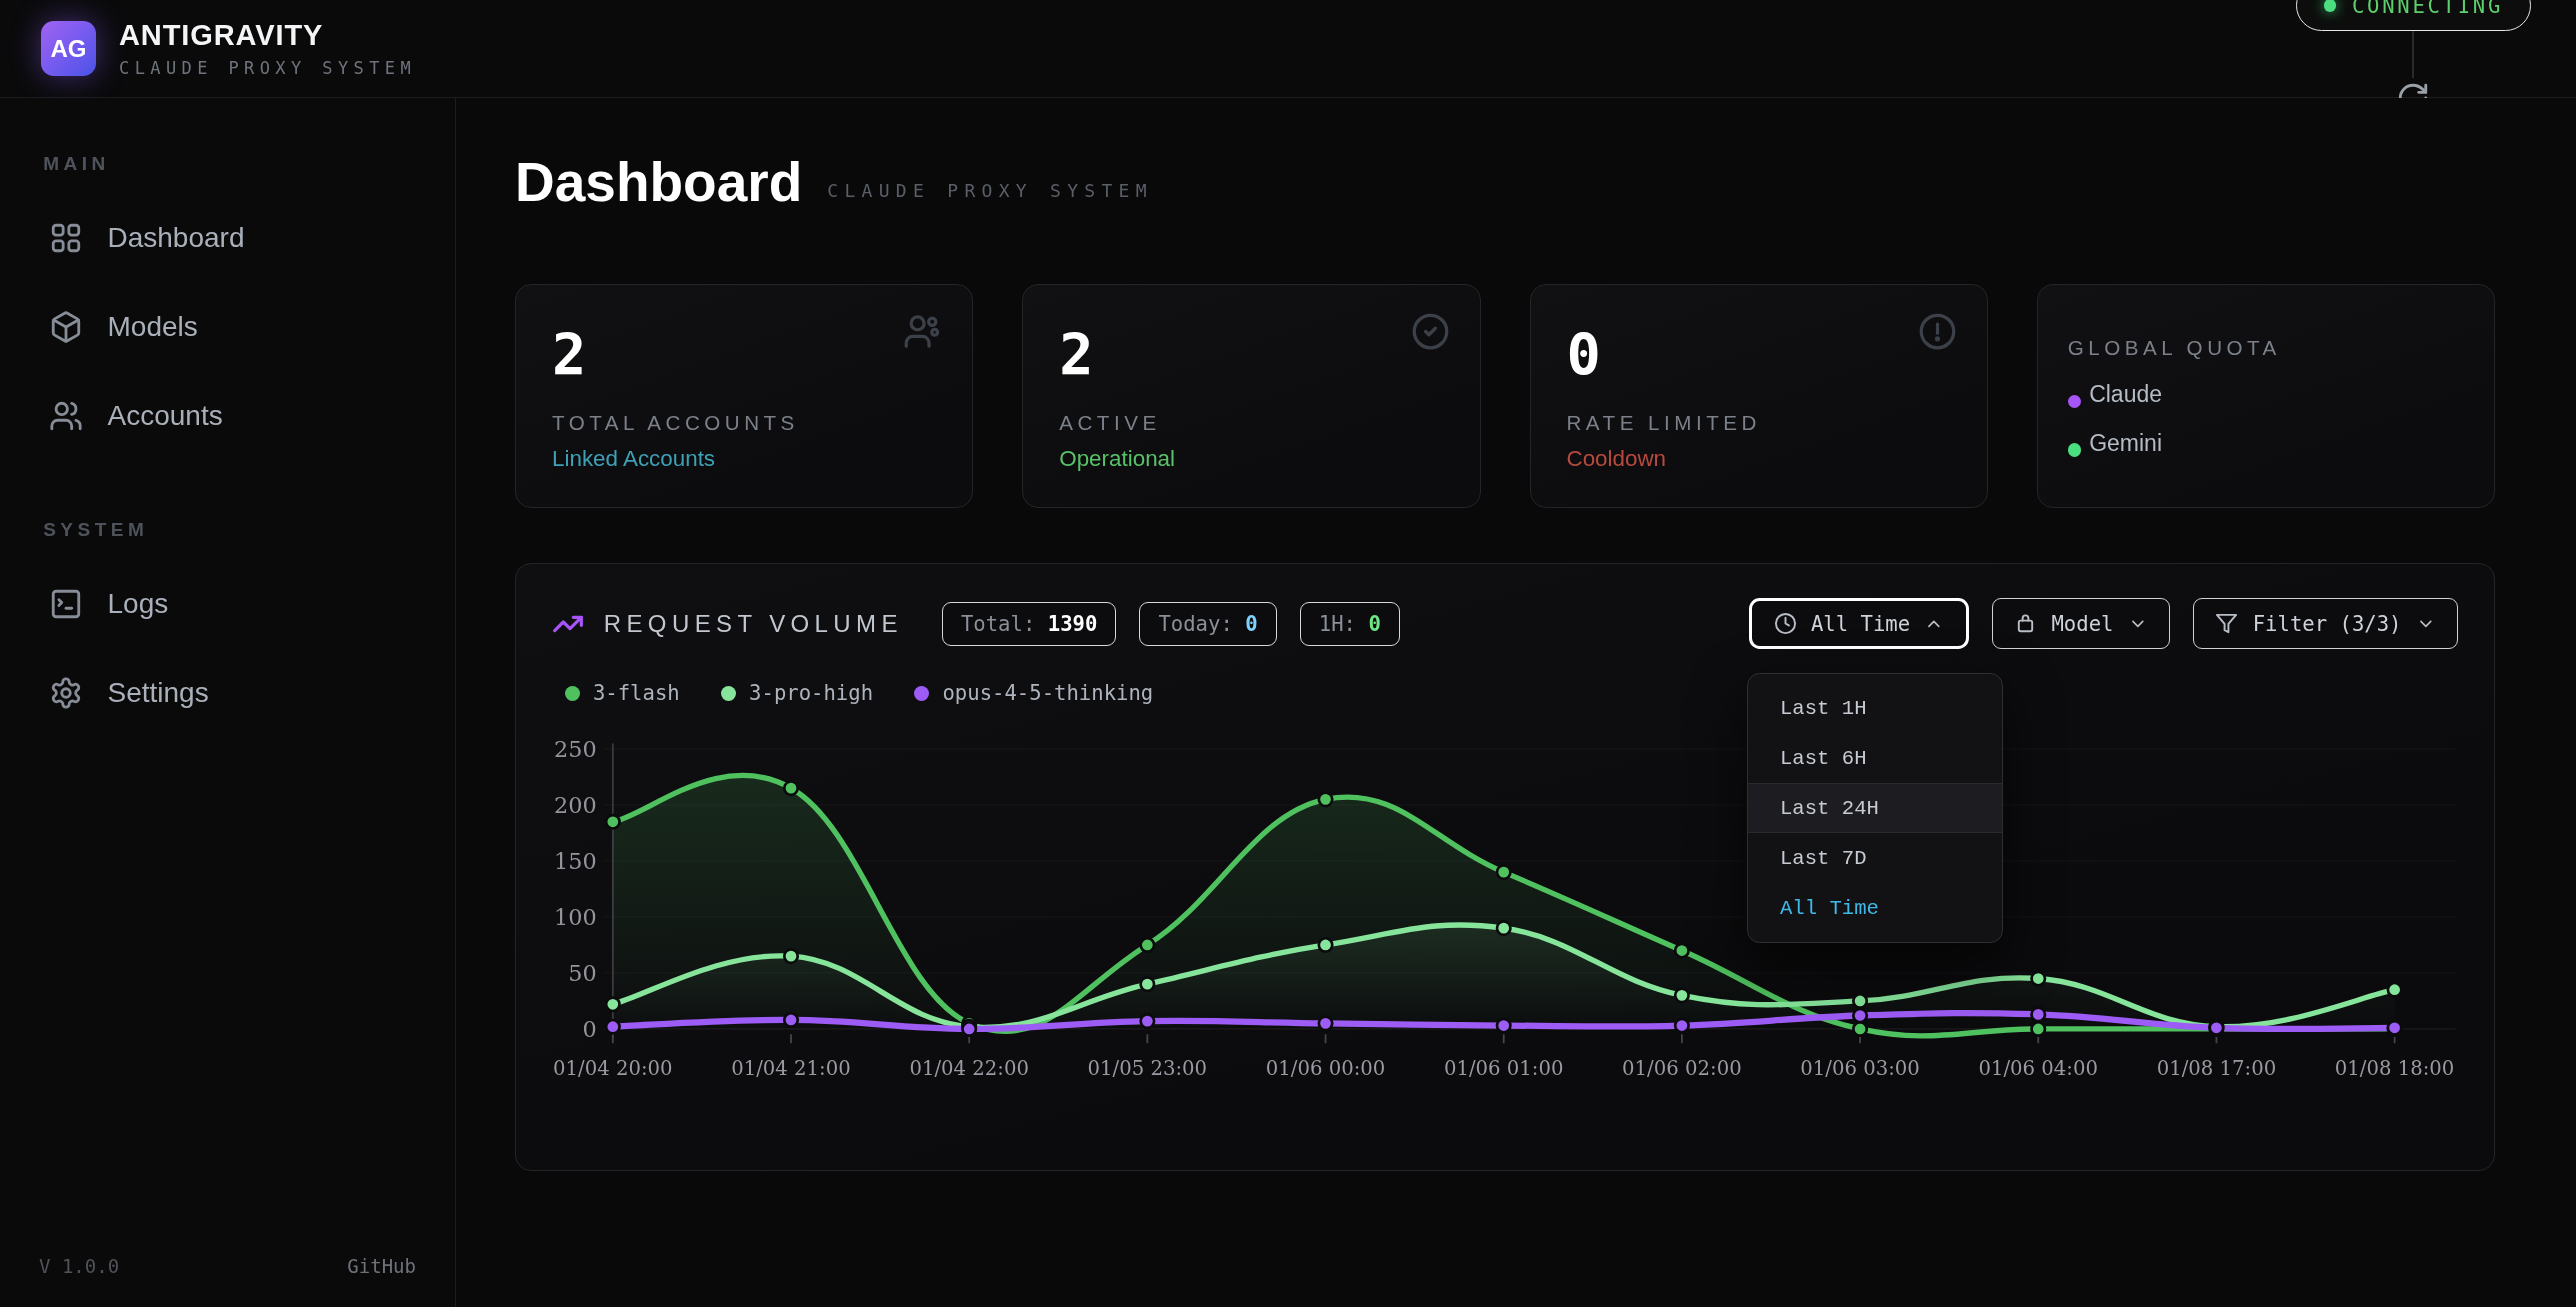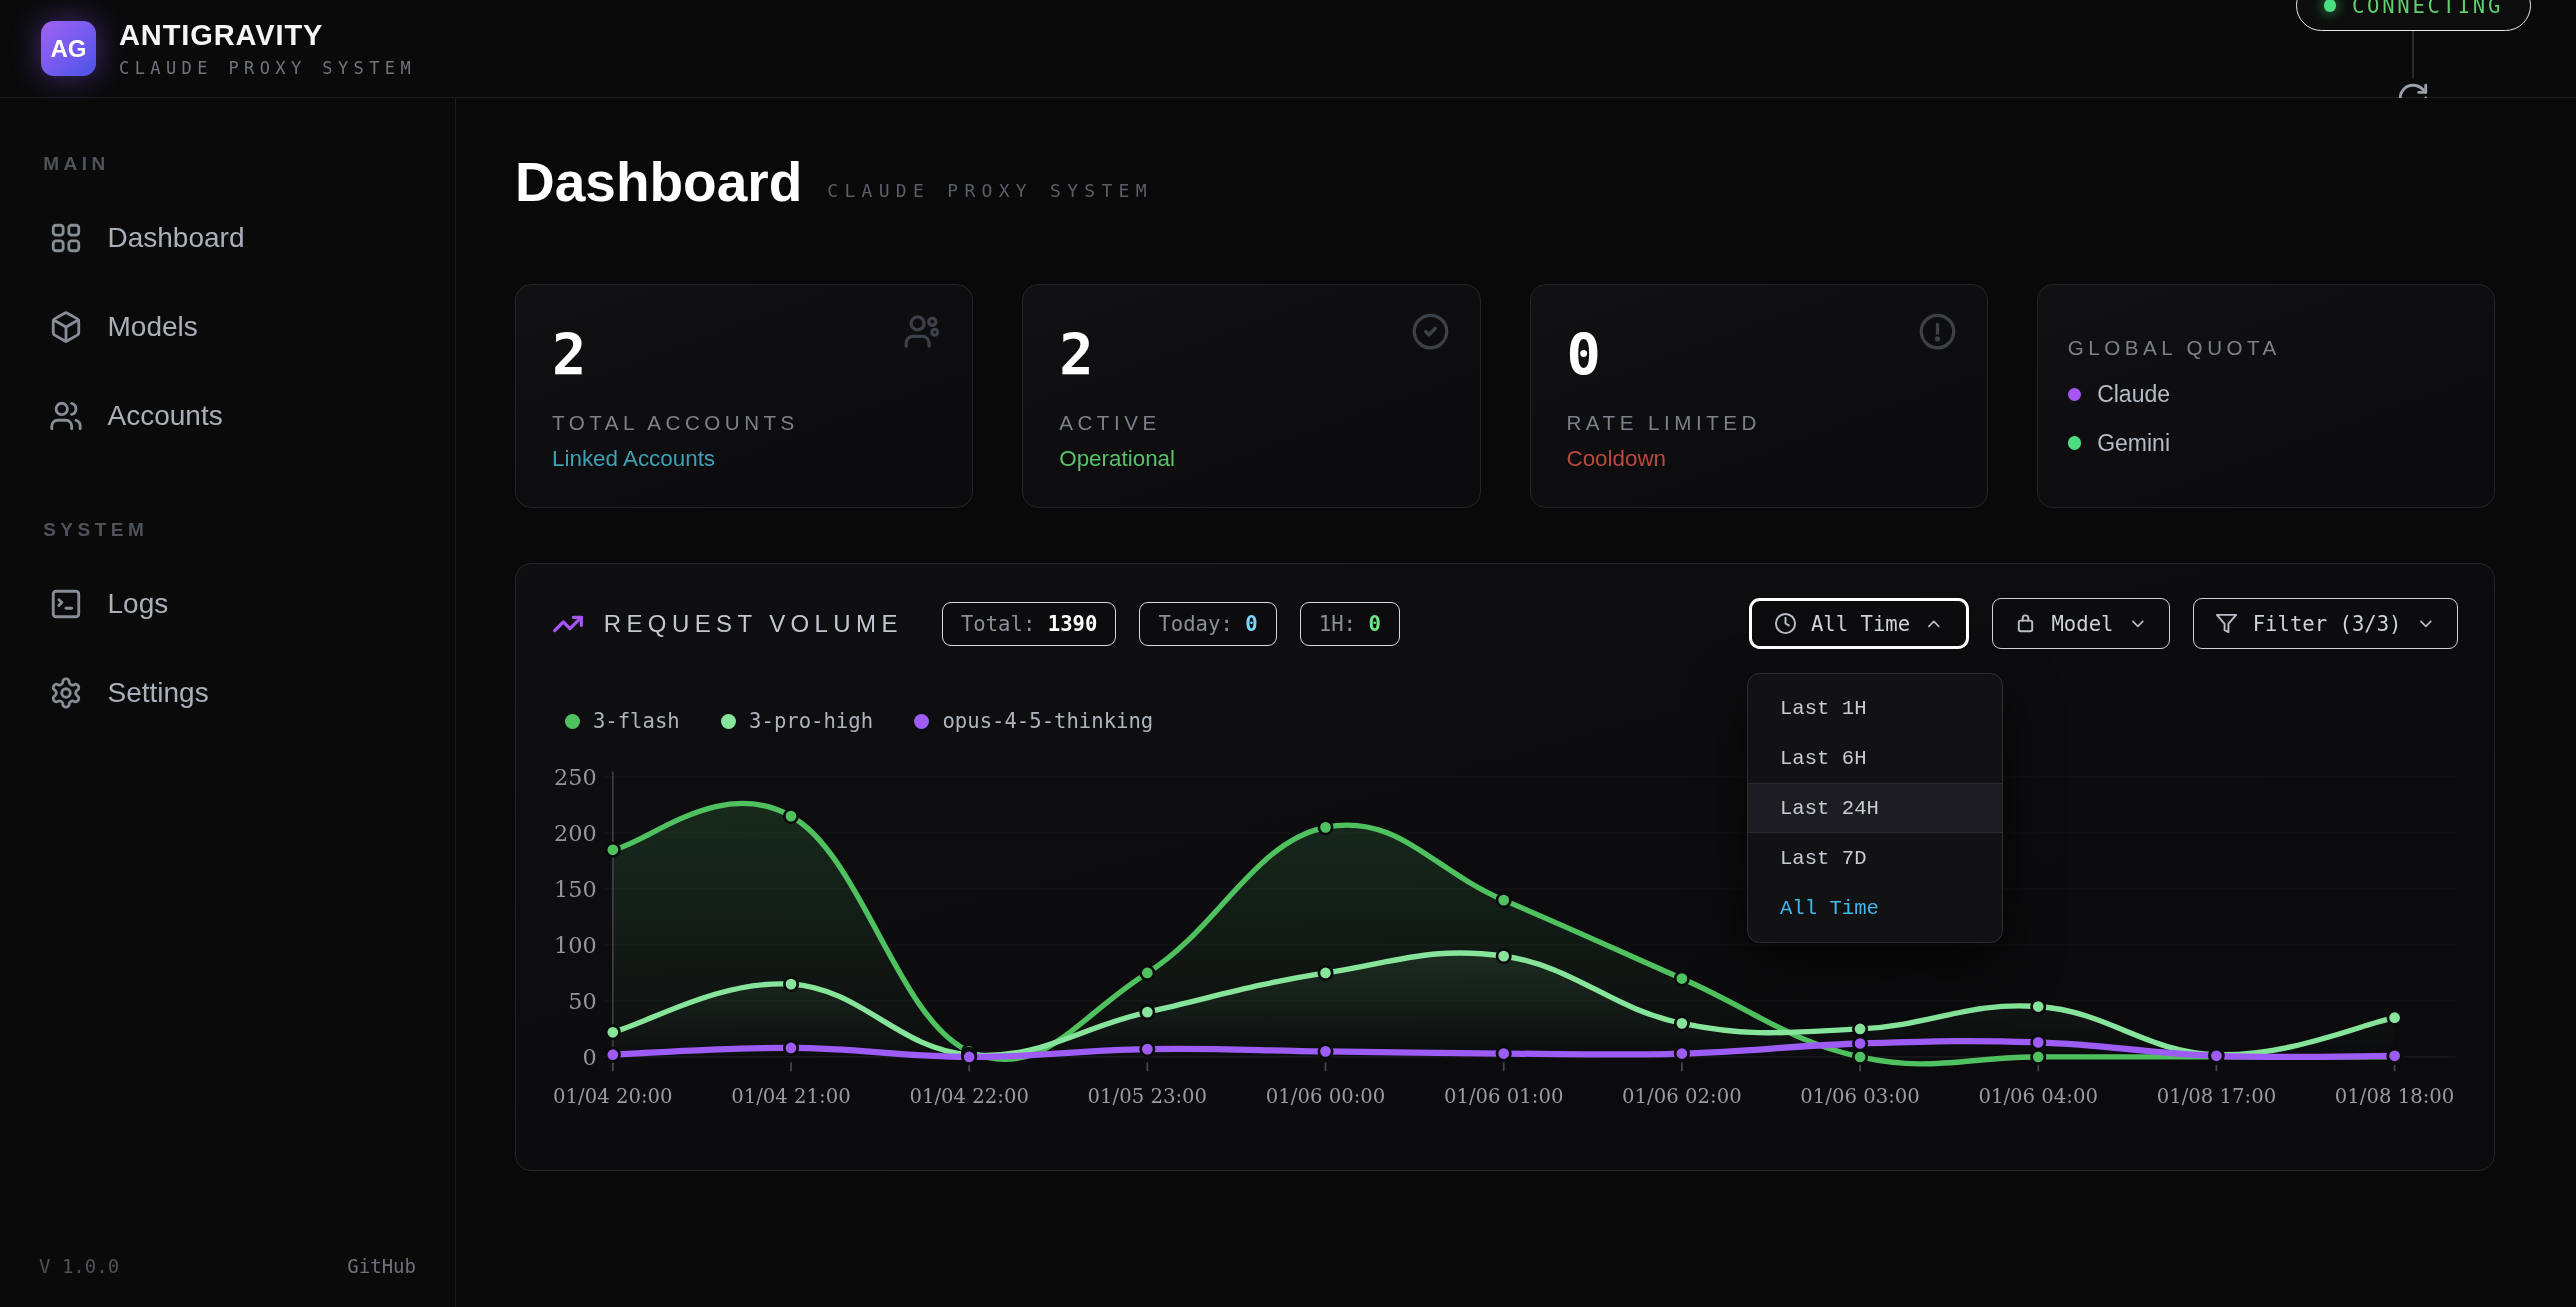--- a/index.html
+++ b/index.html
@@ -51,21 +51,21 @@
     background:linear-gradient(160deg,#111113 0%,#0c0c0e 75%); padding:30px 36px; }
   .card-num { font-family:"DejaVu Sans Mono", monospace; font-weight:bold; font-size:57px; color:#ffffff; margin-top:7.2px; }
   .card-label { margin-top:23px; font-size:20.6px; letter-spacing:4.5px; color:#7b8089; }
   .card-sub { margin-top:10.7px; font-size:22.4px; }
   .card-icon { position:absolute; top:27px; right:30px; width:39px; height:39px; color:#3c4048; }
   .card-quota { display:flex; align-items:center; gap:38px; padding:30px 30px; }
   .quota-ring-wrap { position:relative; width:134px; height:134px; flex:0 0 auto; }
   .quota-pct { position:absolute; inset:0; display:flex; align-items:center; justify-content:center;
     font-family:"DejaVu Sans Mono", monospace; font-weight:bold; font-size:23px; color:#fff; }
   .quota-col .card-label { margin-top:0; }
-  .provider-row { display:flex; align-items:center; gap:16px; margin-top:21.5px; }
+  .provider-row { display:flex; align-items:flex-end; gap:8px; margin-top:21.5px; }
   .provider-dot { width:13.4px; height:13.4px; border-radius:50%; }
   .provider-name { font-size:23px; color:#b6bcc6; }
 
   
   .panel { position:relative; margin-top:55px; height:608px; border:1.3px solid #242429; border-radius:16px;
     background:linear-gradient(165deg,#0f0f11 0%,#0b0b0d 70%); padding:34px 36px 0 36px; }
   .panel-head { display:flex; align-items:center; }
   .trend-icon { width:32px; height:32px; color:#a855f7; }
   .panel-title { margin-left:19.7px; font-size:24px; letter-spacing:5.4px; color:#c2c7cf; }
   .chips { display:flex; gap:23px; margin-left:39px; }
@@ -74,21 +74,21 @@
   .chip-label { color:#8a8f98; }
   .chip-value { font-weight:bold; }
   .panel-controls { margin-left:auto; display:flex; gap:23px; }
   .ctl-btn { display:flex; align-items:center; gap:14.3px; border:1.8px solid #d2d2d2; border-radius:9px; padding:10.7px 21.5px;
     font-family:"DejaVu Sans Mono", monospace; font-size:20.6px; color:#ced3da; background:#0c0c0e; cursor:pointer; }
   .ctl-btn.active { border:3.6px solid #ffffff; border-radius:10.7px; }
   .ctl-icon { width:23px; height:23px; color:#b9bec6; }
   .chev { width:19.7px; height:19.7px; color:#b9bec6; }
 
   .legend { display:flex; gap:41px; margin:32px 0 0 12.5px; }
-  .legend-item { display:flex; align-items:center; gap:13.4px;margin-top:28px; }
+  .legend-item { display:flex; align-items:center; gap:13.4px; }
   .legend-dot { width:15px; height:15px; border-radius:50%; }
   .legend-label { font-family:"DejaVu Sans Mono", monospace; font-size:20.6px; color:#aeb4bd; }
 
   .chart-wrap { margin-top:7.2px; }
 
   
   .menu { position:absolute; left:1231px; top:109px; width:256px; background:#121214; border:1.8px solid #2e2e33;
     border-radius:12.5px; padding:9px 0; box-shadow:0 21.5px 54px rgba(0,0,0,.65); z-index:20; }
   .menu-item { height:50px; display:flex; align-items:center; padding:0 32px;
     font-family:Liberation Mono, monospace; font-size:20.6px; color:#c6cbd3; cursor:pointer; }

